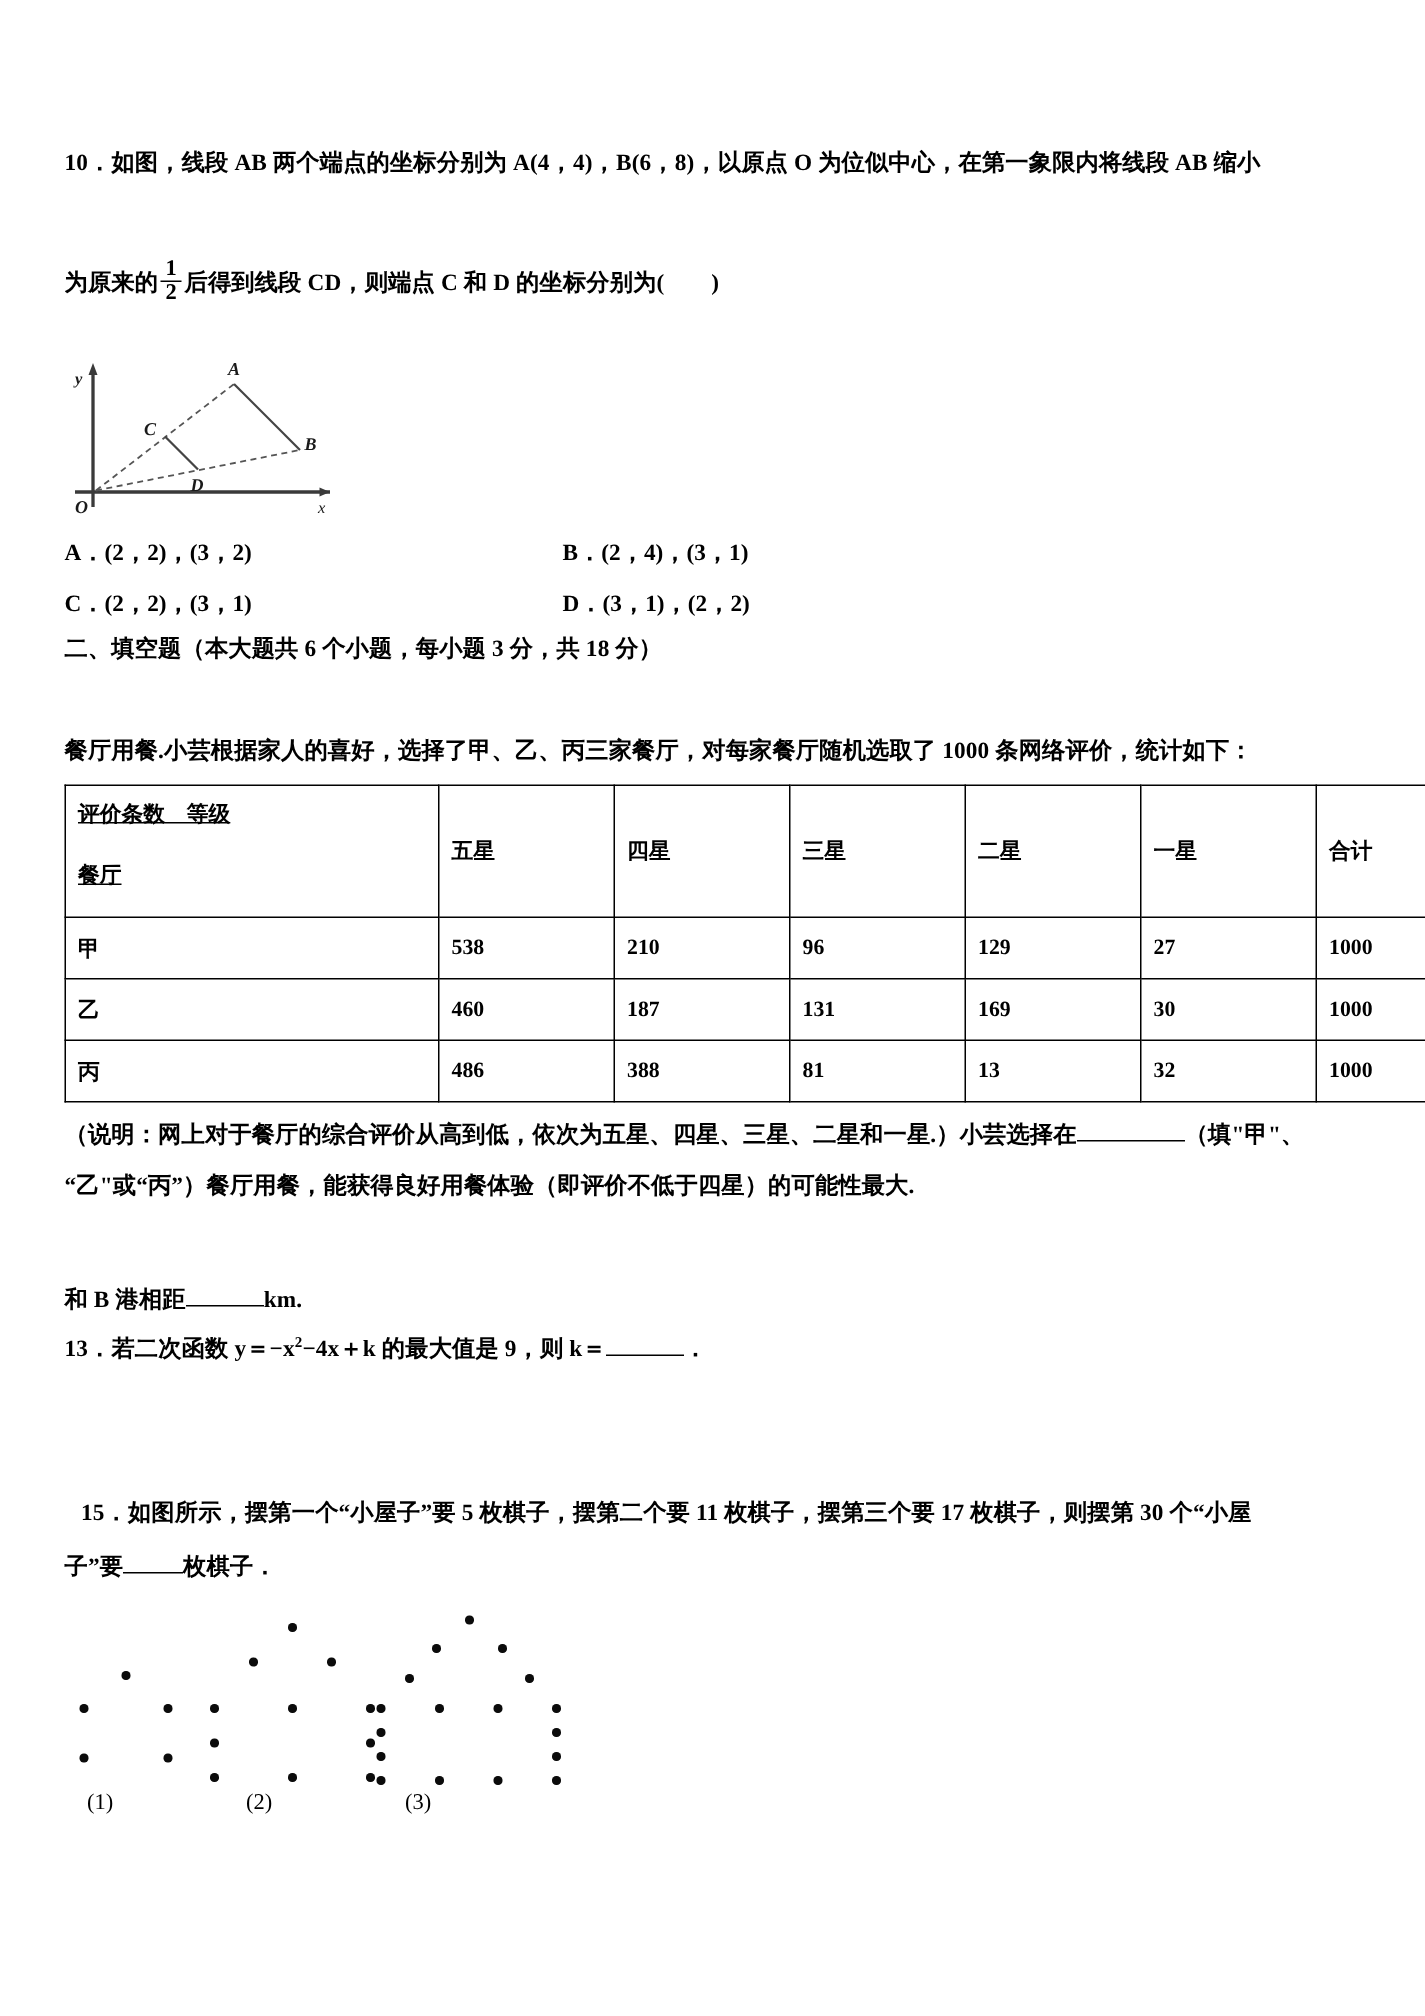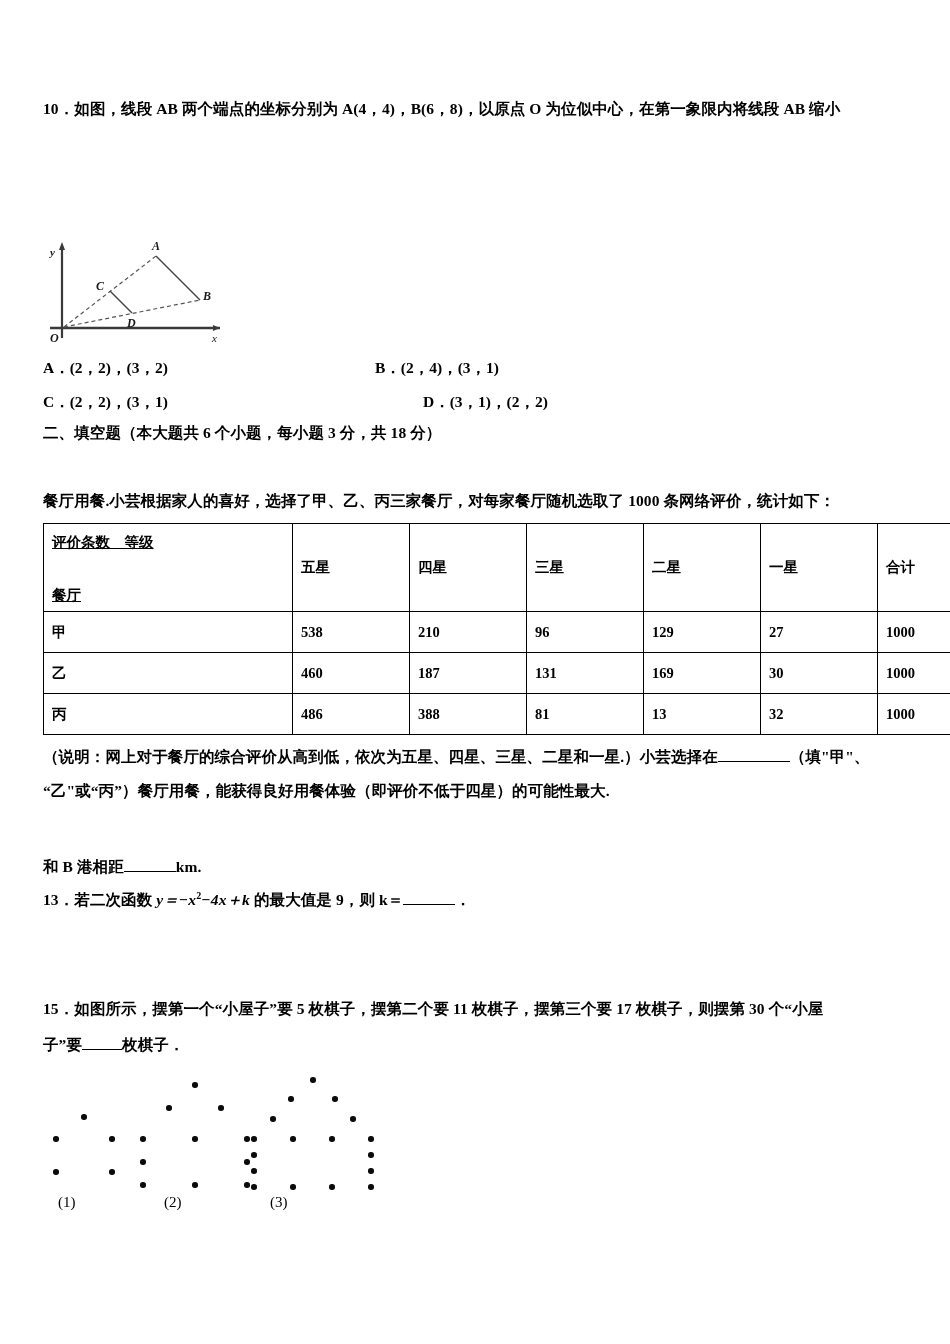--- a/index.html
+++ b/index.html
@@ -23,21 +23,21 @@
   }
   .q-line {
     position: absolute;
     font-size: 15.5px;
     font-weight: bold;
     letter-spacing: 0.1px;
     white-space: nowrap;
     line-height: 1.2;
   }
   .sup { font-size: 10px; vertical-align: super; }
-  .ital { font-style: italic; }
+  .ital { }
   .blank-s { display:inline-block; border-bottom:1.4px solid #000; width:40px; }
   .blank-m { display:inline-block; border-bottom:1.4px solid #000; width:52px; }
   .blank-l { display:inline-block; border-bottom:1.4px solid #000; width:72px; }
 
   
   .frac {
     display: inline-block;
     vertical-align: -0.42em;
     text-align: center;
     font-weight: bold;
@@ -82,21 +82,21 @@
     vertical-align: middle;
     height: 28px;
   }
   table.stat td.corner {
     height: 72px;
     vertical-align: top;
     padding-top: 9px;
     position: relative;
   }
   .corner-top { display:block; }
-  .corner-bot { display:block; margin-top: 34px; }
+  .corner-bot { display:block; margin-top: 22px; }
   .col-label { width: 232px; text-decoration: underline; }
   .col-star { width: 100px; }
   .col-sum  { width: 105px; }
 
   
   .pattern-area {
     position: absolute;
     left: 40px;
     top: 1066px;
     width: 330px;
@@ -115,20 +115,23 @@
     font-family: "Liberation Serif", serif;
   }
 </style>
 </head>
 <body>
 
 <div class="page">
 
   <div class="q-line" style="left:43px; top:100px;">10．如图，线段 AB 两个端点的坐标分别为 A(4，4)，B(6，8)，以原点 O 为位似中心，在第一象限内将线段 AB 缩小</div>
 
+  <div class="q-line" style="left:43px; top:172px;">
+    <span>为原来的</span><span class="frac"><span class="num">1</span><span class="den">2</span></span><span>后得到线段 CD，则端点 C 和 D 的坐标分别为(　　)</span>
+  </div>
 
   <div class="geo">
     <svg width="180" height="112" viewBox="0 0 180 112">
 
       <line x1="2" y1="94" x2="172" y2="94" stroke="#3a3a3a" stroke-width="2.4"></line>
       <polygon points="172,94 165,91 165,97" fill="#3a3a3a"></polygon>
 
       <line x1="14" y1="104" x2="14" y2="12" stroke="#3a3a3a" stroke-width="2.2"></line>
       <polygon points="14,8 11,16 17,16" fill="#3a3a3a"></polygon>
 
@@ -152,21 +155,21 @@
 
   <div class="opt" style="left:43px; top:358px;">
     <span>A．</span><span>(2，2)，(3，2)</span>
   </div>
   <div class="opt" style="left:375px; top:358px;">
     <span>B．</span><span>(2，4)，(3，1)</span>
   </div>
   <div class="opt" style="left:43px; top:392px;">
     <span>C．</span><span>(2，2)，(3，1)</span>
   </div>
-  <div class="opt" style="left:375px; top:392px;margin-left:48px;">
+  <div class="opt" style="left:375px; top:392px;">
     <span>D．</span><span>(3，1)，(2，2)</span>
   </div>
 
   <div class="q-line" style="left:43px; top:424px;">二、填空题（本大题共 6 个小题，每小题 3 分，共 18 分）</div>
 
   <div class="q-line" style="left:43px; top:492px;">餐厅用餐.小芸根据家人的喜好，选择了甲、乙、丙三家餐厅，对每家餐厅随机选取了 1000 条网络评价，统计如下：</div>
 
   <table class="stat">
     <tbody>
       <tr>
@@ -218,21 +221,21 @@
 
   <div class="q-line" style="left:43px; top:858px;">
     <span>和 B 港相距</span><span class="blank-m"></span><span>km.</span>
   </div>
 
   <div class="q-line" style="left:43px; top:890px;">
     <span>13．若二次函数 </span><span class="ital">y＝−x</span><span class="sup">2</span><span class="ital">−4x＋k</span><span> 的最大值是 9，则 k＝</span><span class="blank-m"></span><span>．</span>
   </div>
 
 
-  <div class="q-line" style="left:43px; top:1000px;">15．如图所示，摆第一个“小屋子”要 5 枚棋子，摆第二个要 11 枚棋子，摆第三个要 17 枚棋子，则摆第 30 个“小屋</div>
+  <div class="q-line" style="left:54px; top:1000px;">15．如图所示，摆第一个“小屋子”要 5 枚棋子，摆第二个要 11 枚棋子，摆第三个要 17 枚棋子，则摆第 30 个“小屋</div>
   <div class="q-line" style="left:43px; top:1036px;">
     <span>子”要</span><span class="blank-s"></span><span>枚棋子．</span>
   </div>
 
   <div class="pattern-area">
 
     <div>
       <span class="dot" style="left:41px; top:48px;"></span>
       <span class="dot" style="left:13px; top:70px;"></span>
       <span class="dot" style="left:69px; top:70px;"></span>

